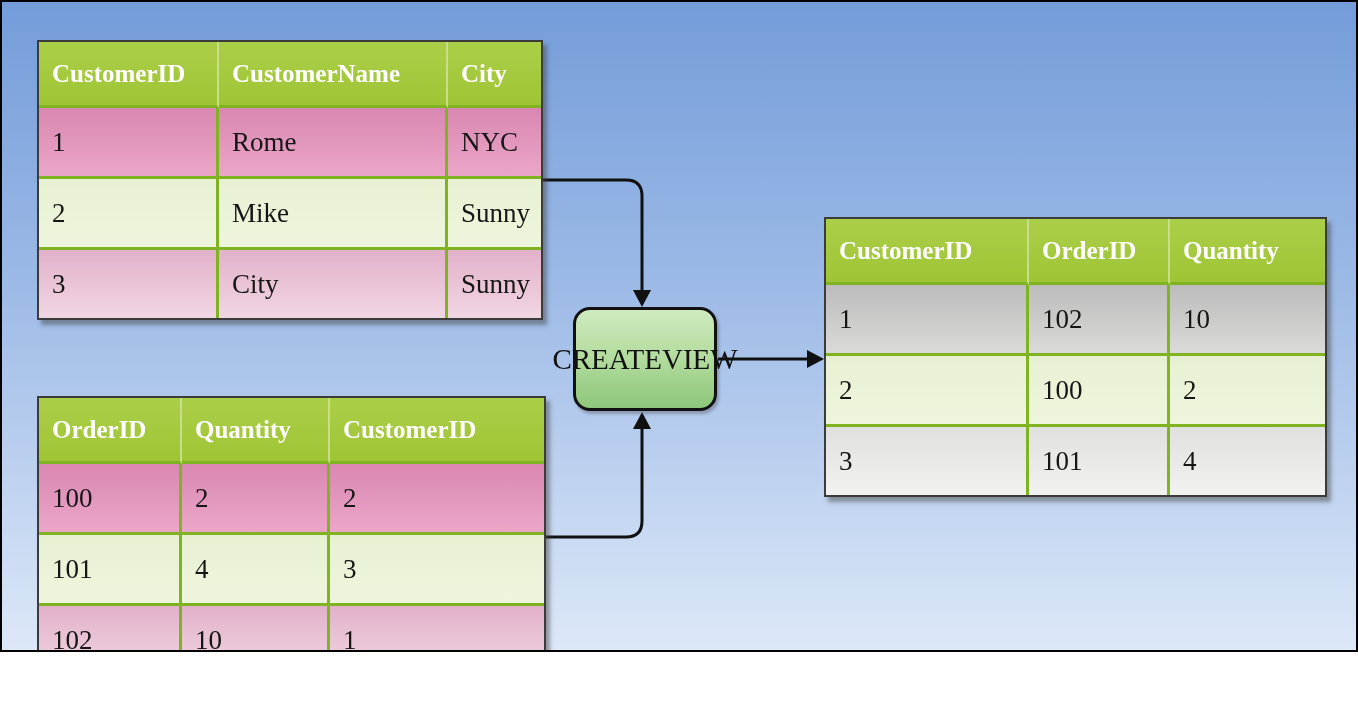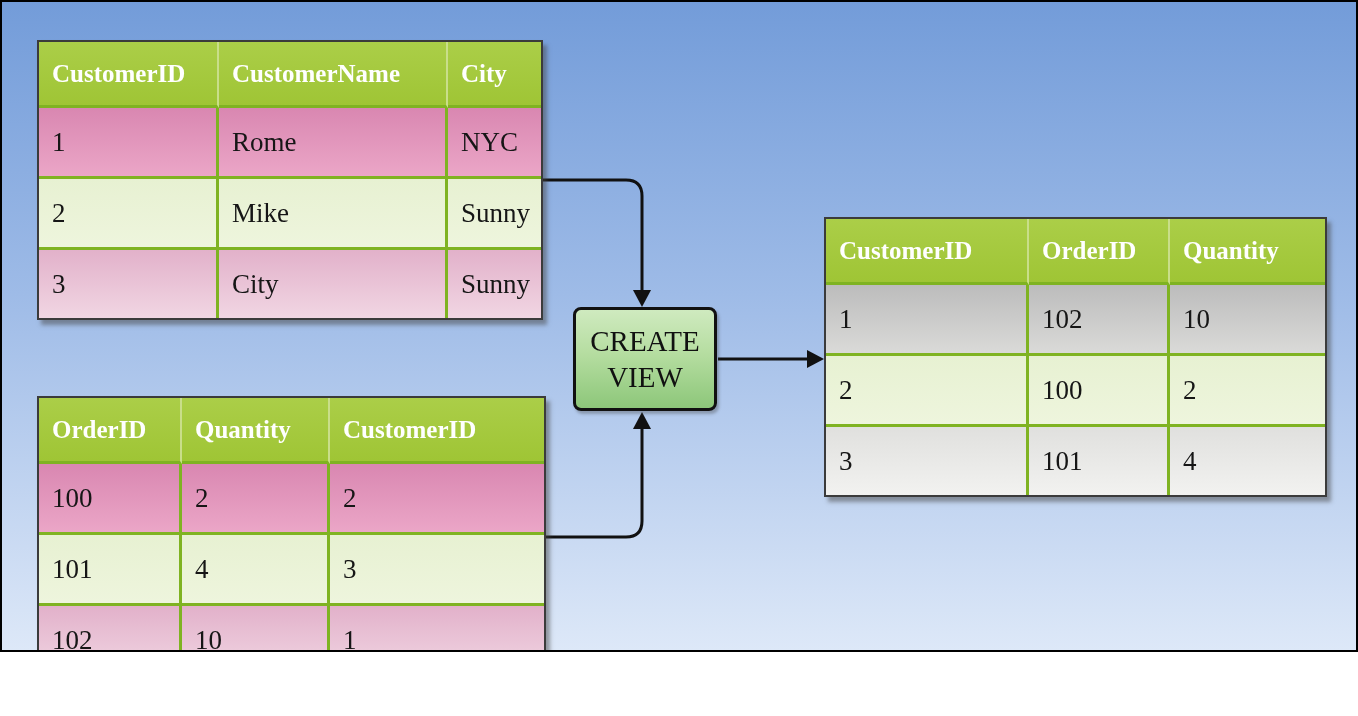--- a/index.html
+++ b/index.html
@@ -51,23 +51,23 @@
   
   .scheme-gray tbody tr:nth-child(1) td{background:linear-gradient(180deg,#bcbcbc 0%,#dadad8 100%);}
   .scheme-gray tbody tr:nth-child(2) td{background:linear-gradient(180deg,#e7f1d2 0%,#eef5dd 100%);}
   .scheme-gray tbody tr:nth-child(3) td{background:linear-gradient(180deg,#e0e0de 0%,#f2f2f0 100%);}
   .node{
     position:absolute;
     left:571px;top:305px;
     width:144px;height:104px;
     box-sizing:border-box;
     border:3px solid #111;
-    border-radius:8px;
+    border-radius:17px;
     background:linear-gradient(180deg,#cfeabf 0%,#b5dda0 45%,#8dc77a 100%);
-    display:flex;flex-direction:column;
+    display:flex;
     align-items:center;justify-content:center;
     color:#111;
     font-size:29px;
     line-height:36px;
     box-shadow:2px 3px 3px rgba(60,60,60,0.35);
   }
 </style>
 </head>
 <body>
 

